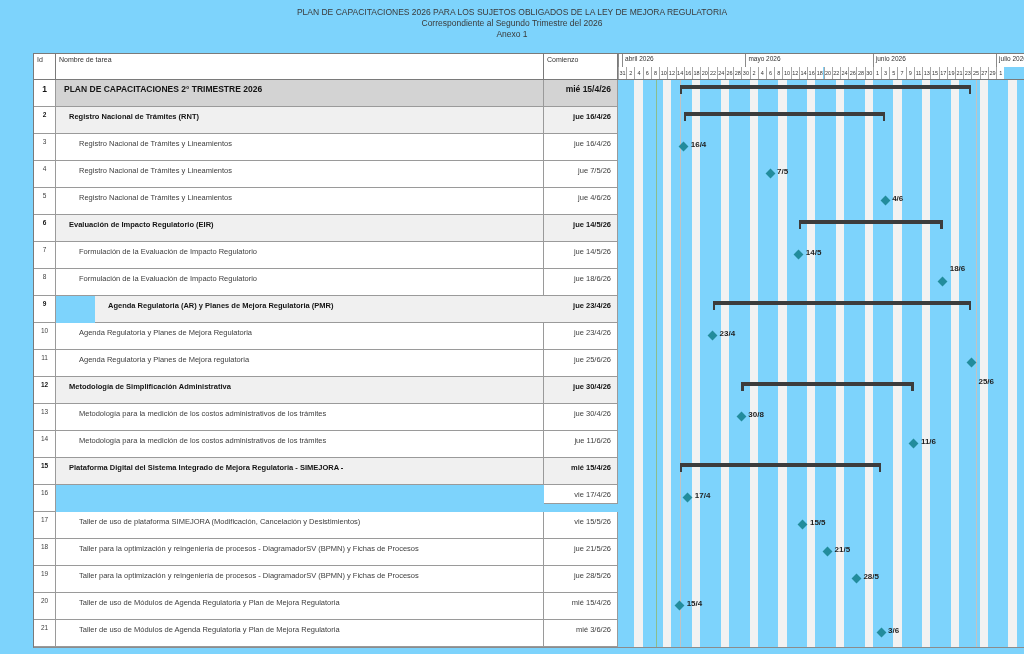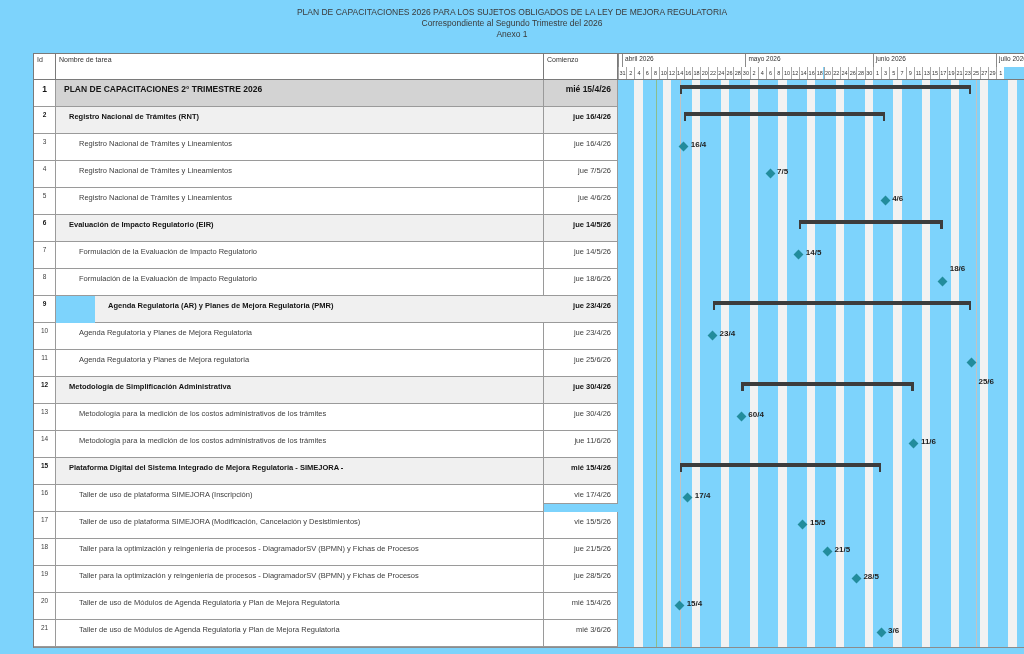--- a/index.html
+++ b/index.html
@@ -102,21 +102,20 @@
       <div class="cell idcell" style="left: 0px; top: 350px; width: 22px; height: 27px;">13</div>
       <div class="cell" style="left: 22px; top: 350px; width: 488px; height: 27px; padding-left: 23px;">Metodología para la medición de los costos administrativos de los trámites</div>
       <div class="cell startcell" style="left: 510px; top: 350px; width: 74px; height: 27px;">jue 30/4/26</div>
       <div class="cell idcell" style="left: 0px; top: 377px; width: 22px; height: 27px;">14</div>
       <div class="cell" style="left: 22px; top: 377px; width: 488px; height: 27px; padding-left: 23px;">Metodología para la medición de los costos administrativos de los trámites</div>
       <div class="cell startcell" style="left: 510px; top: 377px; width: 74px; height: 27px;">jue 11/6/26</div>
       <div class="cell idcell section" style="left: 0px; top: 404px; width: 22px; height: 27px;">15</div>
       <div class="cell section" style="left: 22px; top: 404px; width: 488px; height: 27px; padding-left: 13px;">Plataforma Digital del Sistema Integrado de Mejora Regulatoria - SIMEJORA -</div>
       <div class="cell startcell section" style="left: 510px; top: 404px; width: 74px; height: 27px;">mié 15/4/26</div>
       <div class="cell idcell" style="left: 0px; top: 431px; width: 22px; height: 27px;">16</div>
-      <div class="cell" style="left: 22px; top: 431px; width: 488px; height: 27px; padding-left: 23px;">Taller de uso de plataforma SIMEJORA (Inscripción)</div>
       <div class="cell startcell" style="left: 510px; top: 431px; width: 74px; height: 19px;">vie 17/4/26</div>
       <div class="cell idcell" style="left: 0px; top: 458px; width: 22px; height: 27px;">17</div>
       <div class="cell" style="left: 22px; top: 458px; width: 488px; height: 27px; padding-left: 23px;">Taller de uso de plataforma SIMEJORA (Modificación, Cancelación y Desistimientos)</div>
       <div class="cell startcell" style="left: 510px; top: 458px; width: 74px; height: 27px;">vie 15/5/26</div>
       <div class="cell idcell" style="left: 0px; top: 485px; width: 22px; height: 27px;">18</div>
       <div class="cell" style="left: 22px; top: 485px; width: 488px; height: 27px; padding-left: 23px;">Taller para la optimización y reingeniería de procesos - DiagramadorSV (BPMN) y Fichas de Procesos</div>
       <div class="cell startcell" style="left: 510px; top: 485px; width: 74px; height: 27px;">jue 21/5/26</div>
       <div class="cell idcell" style="left: 0px; top: 512px; width: 22px; height: 27px;">19</div>
       <div class="cell" style="left: 22px; top: 512px; width: 488px; height: 27px; padding-left: 23px;">Taller para la optimización y reingeniería de procesos - DiagramadorSV (BPMN) y Fichas de Procesos</div>
       <div class="cell startcell" style="left: 510px; top: 512px; width: 74px; height: 27px;">jue 28/5/26</div>
@@ -205,21 +204,21 @@
       <div class="mlabel" style="left: 858.15px; top: 140px;">4/6</div>
       <div class="diamond" style="left: 761.34px; top: 196.5px; width: 7px; height: 7px; background: rgb(34, 140, 156); transform: rotate(45deg);"></div>
       <div class="mlabel" style="left: 771.84px; top: 194px;">14/5</div>
       <div class="diamond" style="left: 905.19px; top: 223.5px; width: 7px; height: 7px; background: rgb(34, 140, 156); transform: rotate(45deg);"></div>
       <div class="mlabel" style="left: 915.69px; top: 210px;">18/6</div>
       <div class="diamond" style="left: 675.03px; top: 277.5px; width: 7px; height: 7px; background: rgb(34, 140, 156); transform: rotate(45deg);"></div>
       <div class="mlabel" style="left: 685.53px; top: 275px;">23/4</div>
       <div class="diamond" style="left: 933.96px; top: 304.5px; width: 7px; height: 7px; background: rgb(34, 140, 156); transform: rotate(45deg);"></div>
       <div class="mlabel" style="left: 944.46px; top: 302px; margin-top: 21px;">25/6</div>
       <div class="diamond" style="left: 703.8px; top: 358.5px; width: 7px; height: 7px; background: rgb(34, 140, 156); transform: rotate(45deg);"></div>
-      <div class="mlabel" style="left: 714.3px; top: 356px;">60/4</div>
+      <div class="mlabel" style="left: 714.3px; top: 356px;">30/8</div>
       <div class="diamond" style="left: 876.42px; top: 385.5px; width: 7px; height: 7px; background: rgb(34, 140, 156); transform: rotate(45deg);"></div>
       <div class="mlabel" style="left: 886.92px; top: 383px;">11/6</div>
       <div class="diamond" style="left: 650.37px; top: 439.5px; width: 7px; height: 7px; background: rgb(34, 140, 156); transform: rotate(45deg);"></div>
       <div class="mlabel" style="left: 660.87px; top: 437px;">17/4</div>
       <div class="diamond" style="left: 765.45px; top: 466.5px; width: 7px; height: 7px; background: rgb(34, 140, 156); transform: rotate(45deg);"></div>
       <div class="mlabel" style="left: 775.95px; top: 464px;">15/5</div>
       <div class="diamond" style="left: 790.11px; top: 493.5px; width: 7px; height: 7px; background: rgb(34, 140, 156); transform: rotate(45deg);"></div>
       <div class="mlabel" style="left: 800.61px; top: 491px;">21/5</div>
       <div class="diamond" style="left: 818.88px; top: 520.5px; width: 7px; height: 7px; background: rgb(34, 140, 156); transform: rotate(45deg);"></div>
       <div class="mlabel" style="left: 829.38px; top: 518px;">28/5</div>

